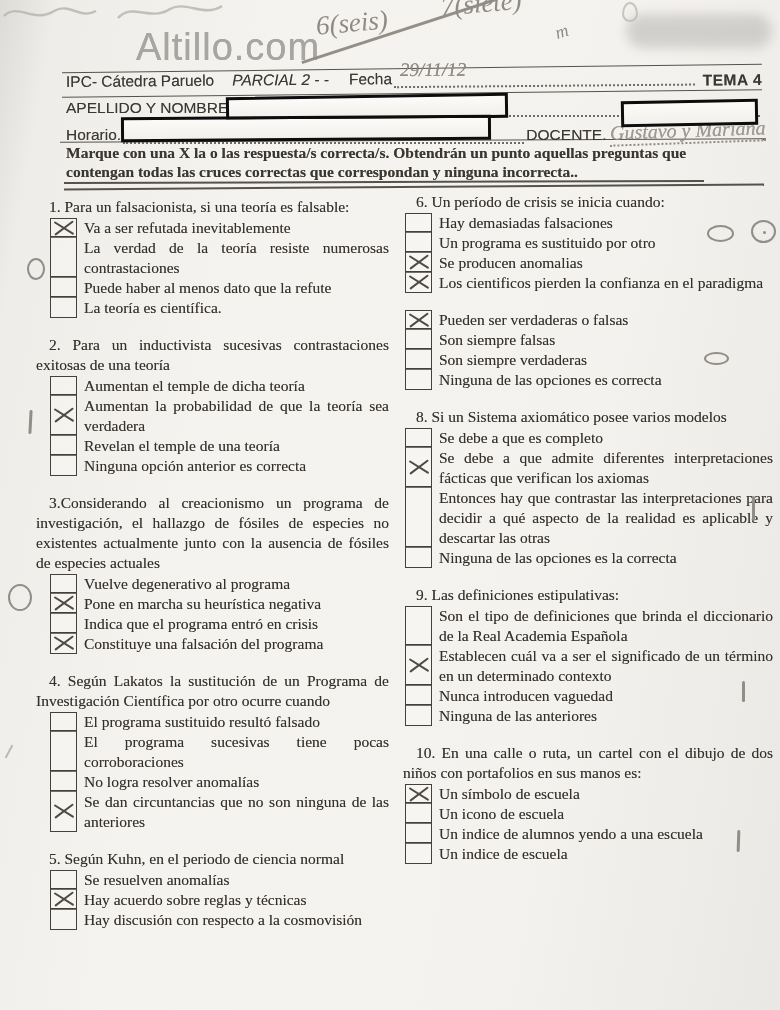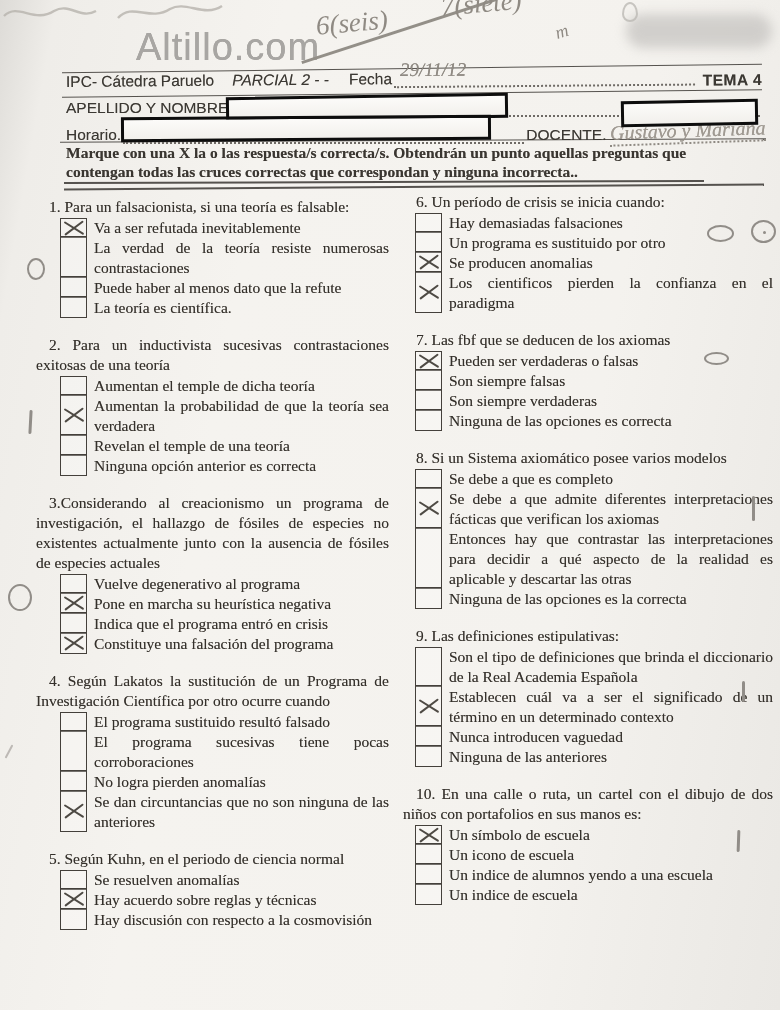--- a/index.html
+++ b/index.html
@@ -53,22 +53,22 @@
   .instructions{position:absolute;left:66px;top:143px;width:648px;font-size:15.5px;line-height:19px;
     font-weight:700;color:#3a3631;}
 
   
   .col{position:absolute;}
   #col-left{left:36px;top:197px;width:353px;}
   #col-right{left:403px;top:192px;width:370px;}
   .question{margin-bottom:17px;}
   .qhead{font-size:15.5px;line-height:20px;text-align:justify;text-indent:13px;}
   .opts{margin-top:1px;}
-  #col-left .opt{margin-left:24px;}
-  #col-right .opt{margin-left:12px;}
+  #col-left .opt{margin-left:14px;}
+  #col-right .opt{margin-left:2px;}
   .opt{display:flex;align-items:stretch;}
   .cbcol{flex:0 0 34px;display:flex;align-items:stretch;}
   .cb{width:27px;min-height:19px;border:1.6px solid #44403b;margin-top:-1.6px;position:relative;
     background:rgba(255,255,255,.25);}
   .opt.first .cb{margin-top:0;}
   .optlabel{flex:1;font-size:15.5px;line-height:20px;text-align:justify;}
   .xmark{position:absolute;inset:0;transform:rotate(-4deg);}
   .xmark::before,.xmark::after{content:"";position:absolute;left:50%;top:50%;width:23px;height:1.8px;
     background:#4e4a44;border-radius:2px;}
   .xmark::before{transform:translate(-50%,-50%) rotate(36deg);}
@@ -255,21 +255,21 @@
           <div class="opt">
             <div class="cbcol">
               <div class="cb"></div>
             </div>
             <div class="optlabel">El programa sucesivas tiene pocas corroboraciones</div>
           </div>
           <div class="opt">
             <div class="cbcol">
               <div class="cb"></div>
             </div>
-            <div class="optlabel">No logra pierden anomalías</div>
+            <div class="optlabel">No logra resolver anomalías</div>
           </div>
           <div class="opt">
             <div class="cbcol">
               <div class="cb">
                 <span class="xmark"></span>
               </div>
             </div>
             <div class="optlabel">Se dan circuntancias que no son ninguna de las anteriores</div>
           </div>
         </div>
@@ -328,21 +328,20 @@
             <div class="cbcol">
               <div class="cb">
                 <span class="xmark"></span>
               </div>
             </div>
             <div class="optlabel">Los cientificos pierden la confianza en el paradigma</div>
           </div>
         </div>
       </div>
       <div class="question">
-        <div class="qhead">7. Las fbf que se deducen de los axiomas</div>
         <div class="opts">
           <div class="opt first">
             <div class="cbcol">
               <div class="cb">
                 <span class="xmark"></span>
               </div>
             </div>
             <div class="optlabel">Pueden ser verdaderas o falsas</div>
           </div>
           <div class="opt">

